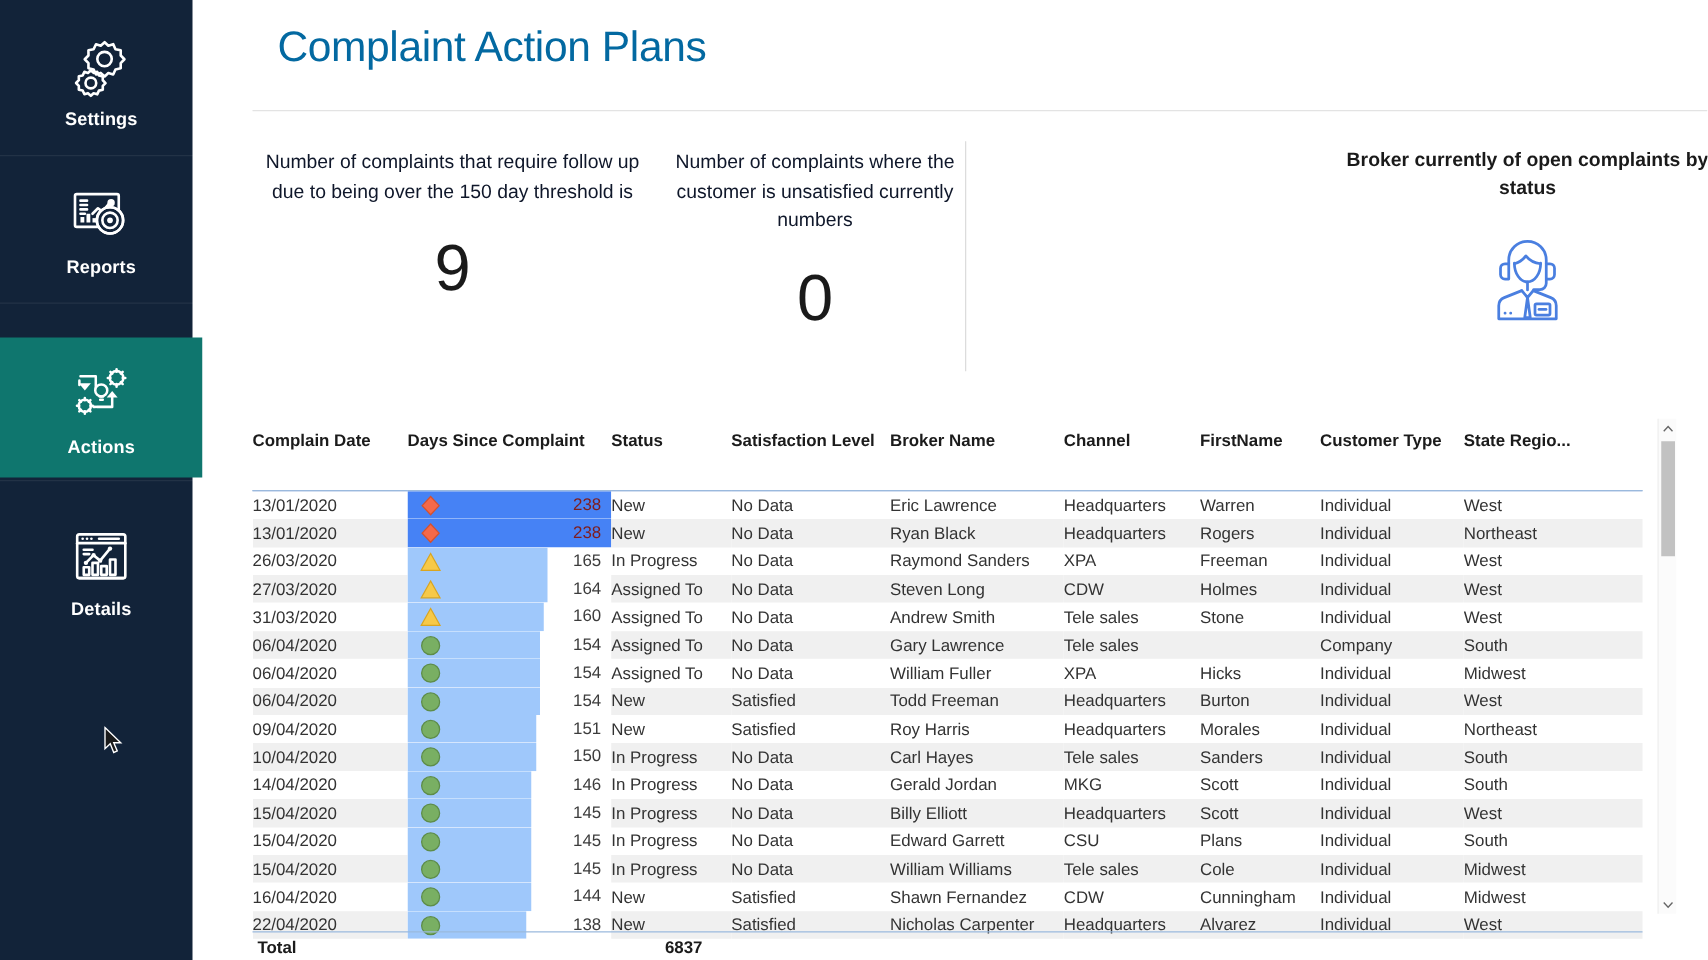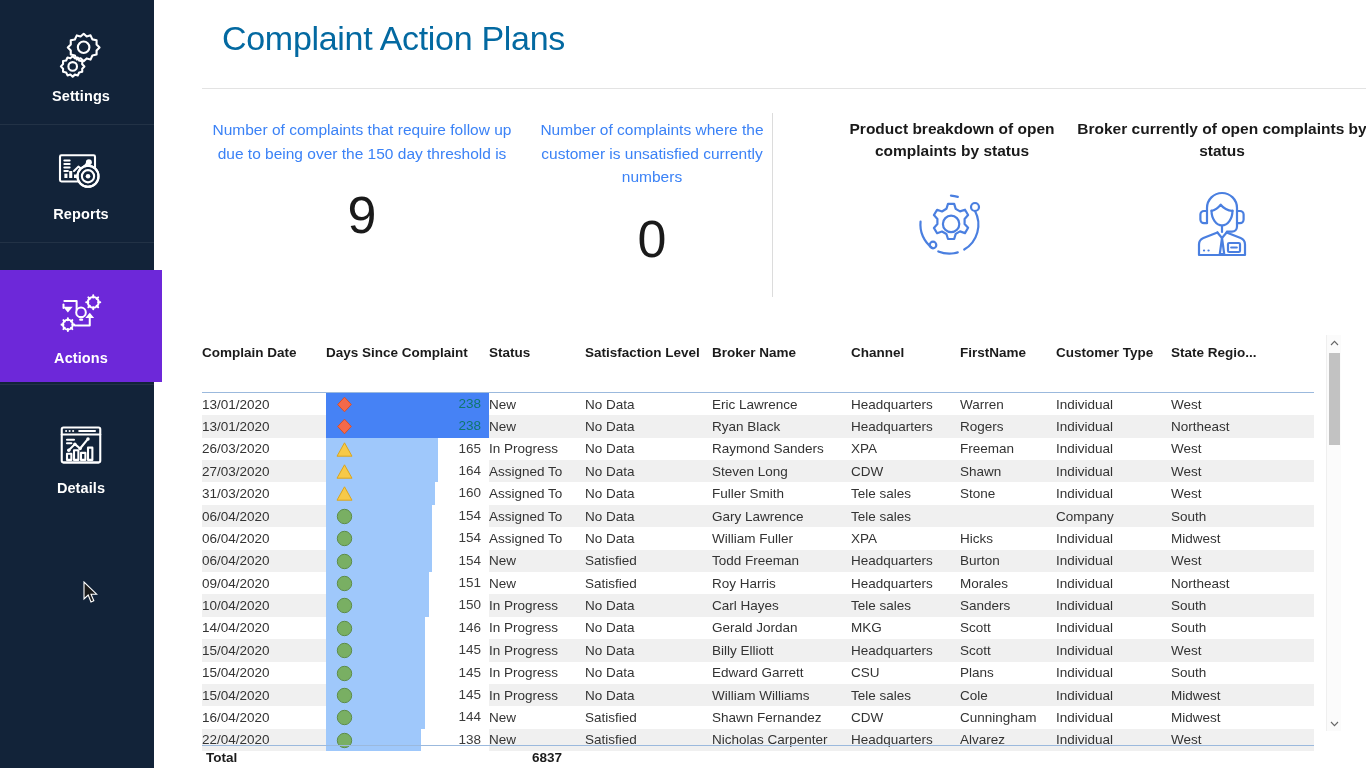--- a/index.html
+++ b/index.html
@@ -15,21 +15,21 @@
   
   .sidebar {
     position:absolute; left:0; top:0; width:154px; height:768px;
     background:#122339;
   }
   .nav-item {
     position:absolute; left:0; width:162px; height:112px;
     display:flex; flex-direction:column; align-items:center; justify-content:center;
     cursor:pointer;
   }
-  .nav-item.selected { background:#6d28d9; }
+  .nav-item.selected { background:#0f766e; }
   .nav-ico { width:56px; height:56px; display:block; }
   .nav-ico svg { width:56px; height:56px; display:block; }
   .nav-label {
     margin-top:7px; color:#ffffff; font-size:14.5px; font-weight:bold;
     letter-spacing:.1px;
   }
   .nav-sep {
     position:absolute; left:0; width:162px; height:1px;
     background:rgba(255,255,255,.07);
   }
@@ -48,21 +48,21 @@
     position:absolute; left:40px; top:88px; width:1164px; height:1px;
     background:#e3e3e3;
   }
 
   
   .kpi {
     position:absolute; top:118px;
     display:flex; flex-direction:column; align-items:center;
   }
   .kpi-text {
-    font-size:15.5px; color:#3b82f6; line-height:1.52; text-align:center;
+    font-size:15.5px; color:#0f172a; line-height:1.52; text-align:center;
     font-weight:normal;
   }
   .kpi-value {
     font-size:52px; color:#1a1a1a; font-weight:normal; line-height:1;
     margin-top:24px;
   }
   .kpi-head {
     font-size:15.5px; color:#1a1a1a; line-height:1.45; text-align:center;
     font-weight:bold;
   }
@@ -106,21 +106,21 @@
   .barbox { position:relative; height:22.4px; width:100%; }
   .barfill {
     position:absolute; left:0; top:0; bottom:0;
     background:#9FC8FB;
   }
   .barfill.hot { background:#4682F5; }
   .barnum {
     position:absolute; right:8px; top:0; line-height:22.4px;
     font-size:13.5px; color:#3c3c3c;
   }
-  .barnum.hot { color:#0f766e; }
+  .barnum.hot { color:#7f1d1d; }
   .kpiicon { position:absolute; left:10px; top:3px; width:17px; height:17px; }
   .kpiicon svg { display:block; }
 
   
   .total-rule {
     position:absolute; left:0; top:400px; width:1112px; height:1px; background:#9bb9dd;
   }
   .total-row {
     position:absolute; left:0; top:402px; width:1112px; height:24px;
     font-size:13.5px; font-weight:bold; color:#1b1b1b;
@@ -246,32 +246,20 @@
       <div class="kpi-value">9</div>
     </div>
 
     <div class="kpi kpi-b">
       <div class="kpi-text">Number of complaints where the customer is unsatisfied currently numbers</div>
       <div class="kpi-value">0</div>
     </div>
 
     <div class="kpi-divider"></div>
 
-    <div class="kpi kpi-c">
-      <div class="kpi-head">Product breakdown of open complaints by status</div>
-      <div class="kpi-ico">
-        <svg width="78" height="78" viewBox="0 0 78 78" fill="none" stroke="#4A7FE0" stroke-width="2.2" stroke-linecap="round" stroke-linejoin="round">
-          <path d="M62 26a29 29 0 1 1-12-12" stroke-dasharray="44 7 20 7 30"></path>
-          <circle cx="62" cy="22" r="4"></circle>
-          <circle cx="20" cy="60" r="3.3"></circle>
-          <path d="M33.4 23.8l1.6-5 6.2.1 1.5 5 4.3 2.5 5-1.7 3.1 5.3-3.5 3.9v5l3.5 3.9-3.1 5.3-5-1.7-4.3 2.5-1.5 5-6.2.1-1.6-5-4.4-2.5-4.9 1.7-3.2-5.3 3.5-3.9v-5l-3.5-3.9 3.2-5.3 4.9 1.7z"></path>
-          <circle cx="38.1" cy="38.9" r="8.2"></circle>
-        </svg>
-      </div>
-    </div>
 
     <div class="kpi kpi-d">
       <div class="kpi-head">Broker currently of open complaints by status</div>
       <div class="kpi-ico">
         <svg width="66" height="78" viewBox="0 0 66 78" fill="none" stroke="#4A7FE0" stroke-width="2.2" stroke-linecap="round" stroke-linejoin="round">
           <path d="M18 26v-3a15 15 0 0 1 30 0v3"></path>
           <path d="M18 26h-3a3.6 3.6 0 0 0-3.6 3.6v5A3.6 3.6 0 0 0 15 38.2h3z"></path>
           <path d="M48 26h3a3.6 3.6 0 0 1 3.6 3.6v5A3.6 3.6 0 0 1 51 38.2h-3z"></path>
           <path d="M48 38.2v3.4a5 5 0 0 1-5 5h-5"></path>
           <path d="M22.5 25.5c0 8.5 4.8 15 10.5 15s10.5-6.5 10.5-15"></path>
@@ -390,40 +378,40 @@
                       <path d="M8.5 1.8 16 15.2H1Z" fill="#F7C948" stroke="#d9a521" stroke-width="1"></path>
                     </svg>
                   </span>
                   <span class="barnum">164</span>
                 </div>
               </td>
               <td class="c-txt">Assigned To</td>
               <td class="c-txt">No Data</td>
               <td class="c-txt">Steven Long</td>
               <td class="c-txt">CDW</td>
-              <td class="c-txt">Shawn</td>
+              <td class="c-txt">Holmes</td>
               <td class="c-txt">Individual</td>
               <td class="c-txt">West</td>
             </tr>
             <tr class="r-odd">
               <td class="c-date">31/03/2020</td>
               <td class="c-bar">
                 <div class="barbox">
                   <div class="barfill" style="width:67%"></div>
                   <span class="kpiicon">
                     <svg width="17" height="17" viewBox="0 0 17 17">
                       <path d="M8.5 1.8 16 15.2H1Z" fill="#F7C948" stroke="#d9a521" stroke-width="1"></path>
                     </svg>
                   </span>
                   <span class="barnum">160</span>
                 </div>
               </td>
               <td class="c-txt">Assigned To</td>
               <td class="c-txt">No Data</td>
-              <td class="c-txt">Fuller Smith</td>
+              <td class="c-txt">Andrew Smith</td>
               <td class="c-txt">Tele sales</td>
               <td class="c-txt">Stone</td>
               <td class="c-txt">Individual</td>
               <td class="c-txt">West</td>
             </tr>
             <tr class="r-even">
               <td class="c-date">06/04/2020</td>
               <td class="c-bar">
                 <div class="barbox">
                   <div class="barfill" style="width:65%"></div>

